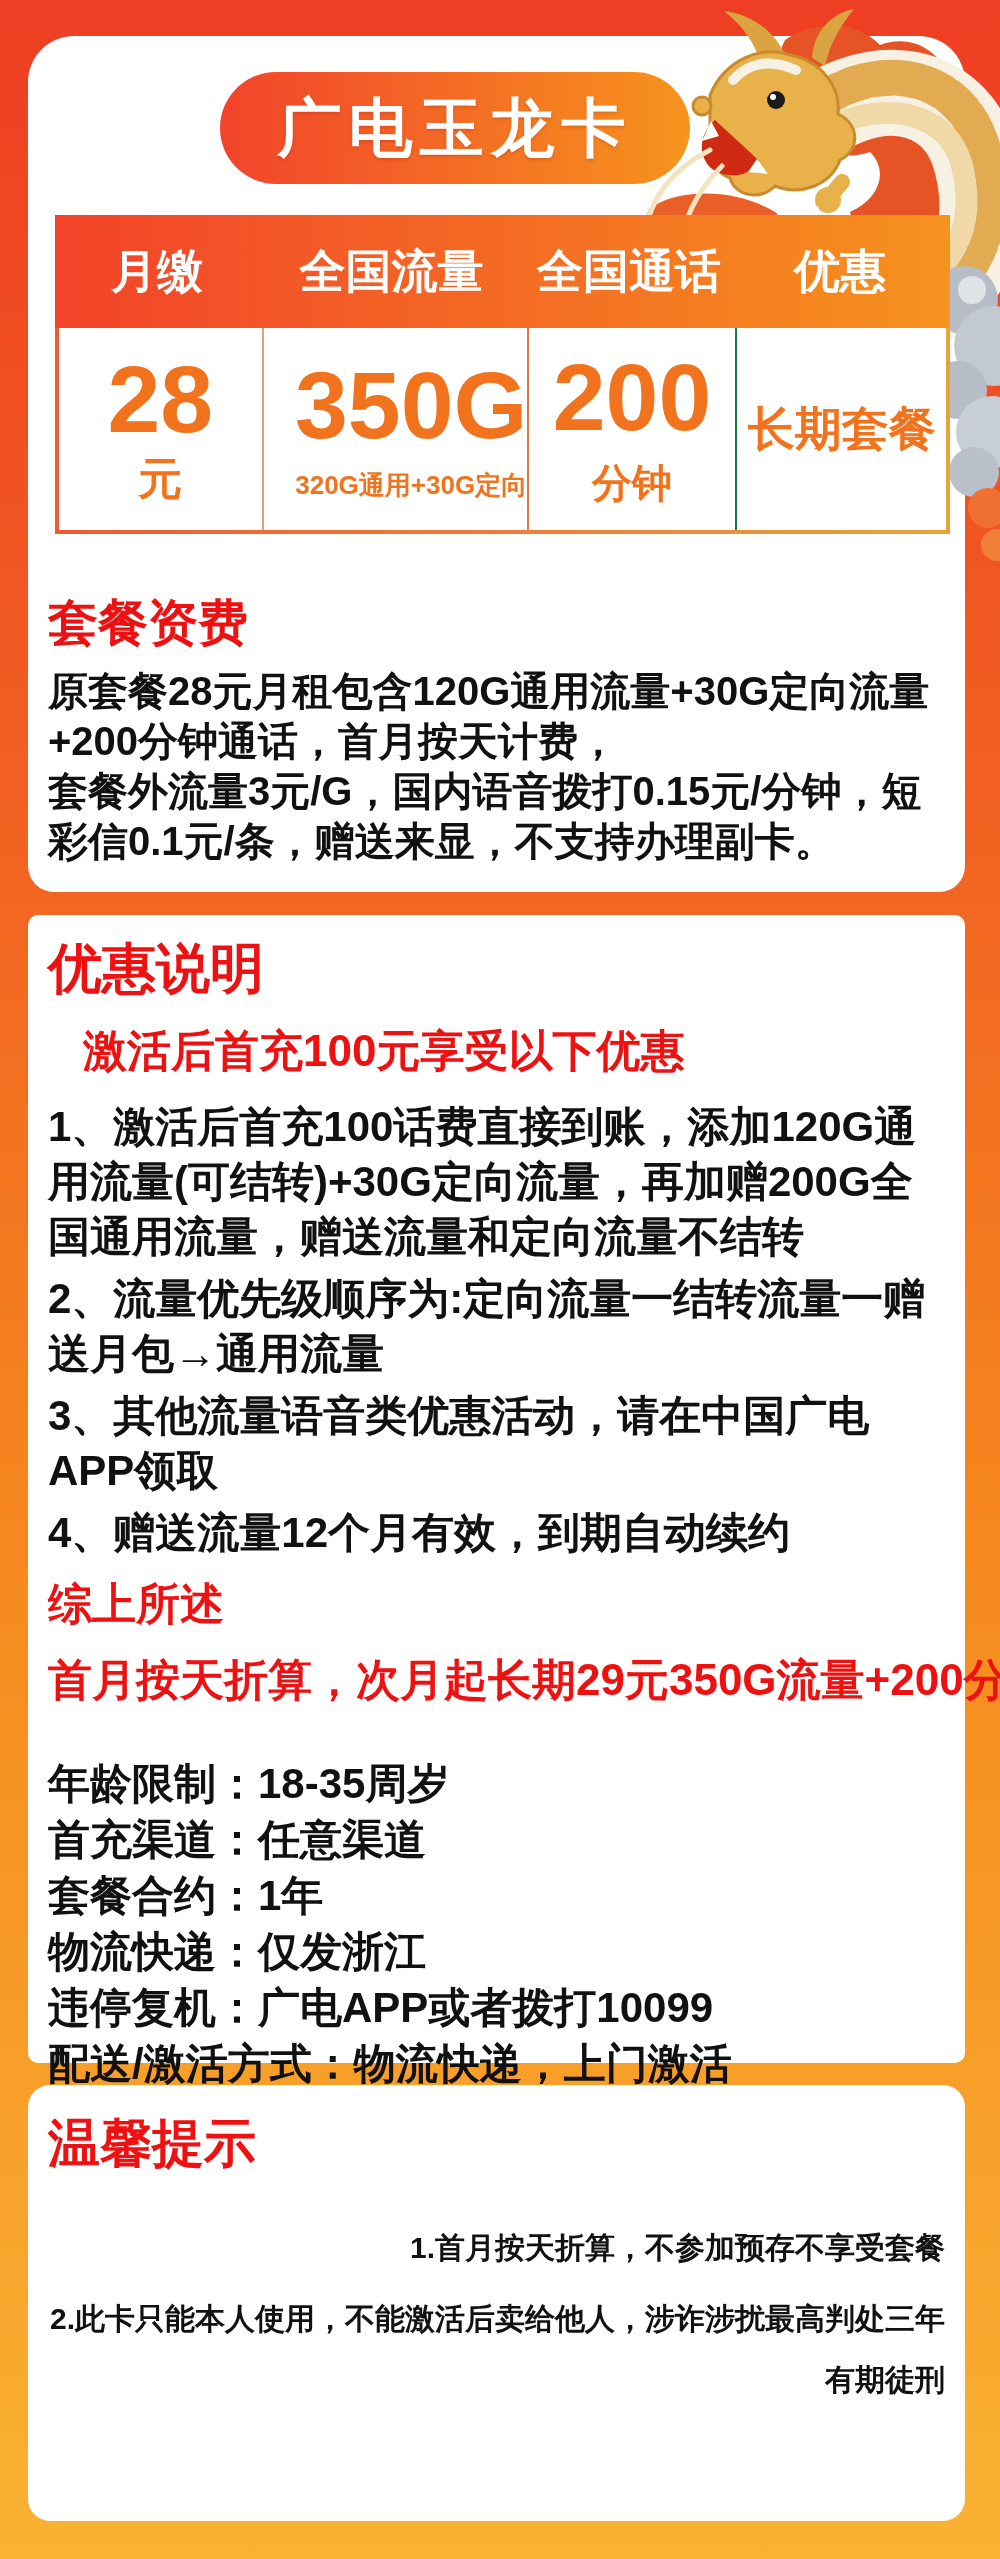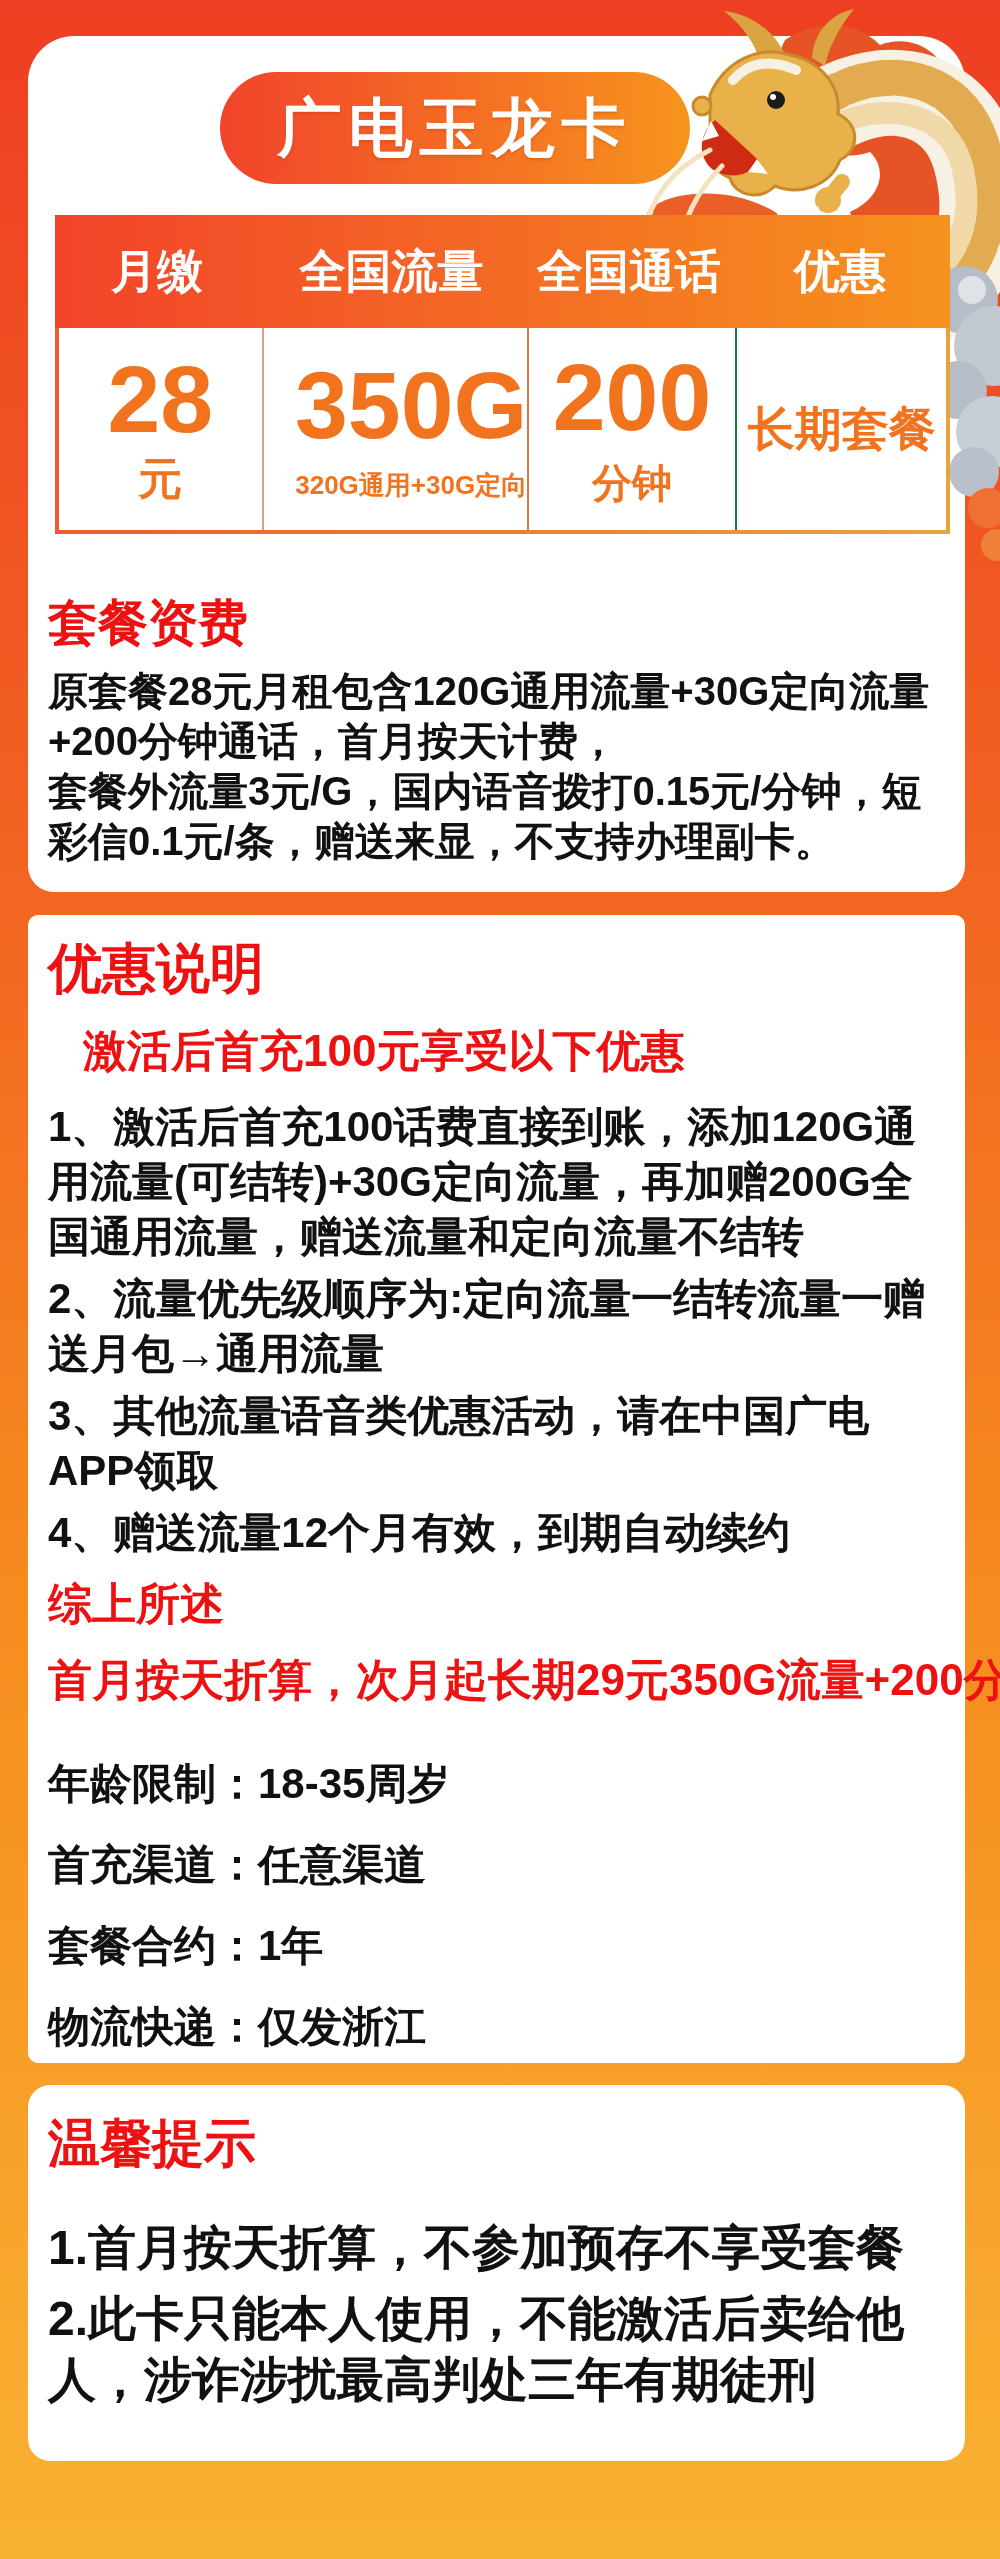--- a/index.html
+++ b/index.html
@@ -17,21 +17,21 @@
       var(--bg-mid2,#f68b1f) 62%,
       var(--bg-bottom,#f9b233) 100%);
   }
   .card{
     position:absolute;left:28px;width:937px;
     background:#ffffff;
   }
   .card1{top:36px;height:856px;border-radius:46px 46px 26px 26px;z-index:1;}
   .card2{top:915px;height:1148px;border-radius:10px;z-index:1;
          padding:18px 20px 0 20px;box-sizing:border-box;}
-  .card3{top:2085px;height:376px;border-radius:22px;z-index:1;
+  .card3{top:2085px;height:436px;border-radius:22px;z-index:1;
          padding:24px 20px 0 20px;box-sizing:border-box;}
 
   
   .pill{
     position:absolute;left:220px;top:72px;width:470px;height:112px;
     border-radius:56px;
     background:linear-gradient(90deg,var(--pill-grad-left,#f1432b),var(--pill-grad-right,#f7941e));
     display:flex;align-items:center;justify-content:center;
     z-index:2;
   }
@@ -74,24 +74,24 @@
   .pricing-p{
     position:absolute;left:20px;top:630px;width:897px;
     color:#111;font-size:40px;font-weight:900;line-height:50px;
   }
   .promo-h{font-size:54px;}
   .promo-intro{color:var(--accent-red,#ee1111);font-size:44px;font-weight:900;margin-top:16px;margin-left:35px;}
   .promo-item{color:#111;font-size:42px;font-weight:900;line-height:55px;margin-top:7px;}
   .promo-item.first{margin-top:18px;}
   .promo-sum-label{color:var(--accent-red,#ee1111);font-size:44px;font-weight:900;margin-top:15px;}
   .promo-sum{color:var(--accent-red,#ee1111);font-size:44px;font-weight:900;margin-top:17px;white-space:nowrap;}
-  .detail{color:#111;font-size:42px;font-weight:900;margin-top:25px;white-space:nowrap;}
+  .detail{color:#111;font-size:42px;font-weight:900;white-space:nowrap;}
   .detail.first{margin-top:46px;}
   .tips-h{font-size:52px;}
-  .tips-item{color:#111;font-size:48px;font-weight:900;line-height:61px;margin-top:10px;}
+  .tips-item{color:#111;font-size:30px;font-weight:900;line-height:61px;margin-top:10px;text-align:right;}
   .tips-item.first{margin-top:38px;}
 </style>
 </head>
 <body>
 
 <div class="page">
 
   <div class="card card1">
     <h1 class="red-h pricing-h">套餐资费</h1>
     <div class="pricing-p">

